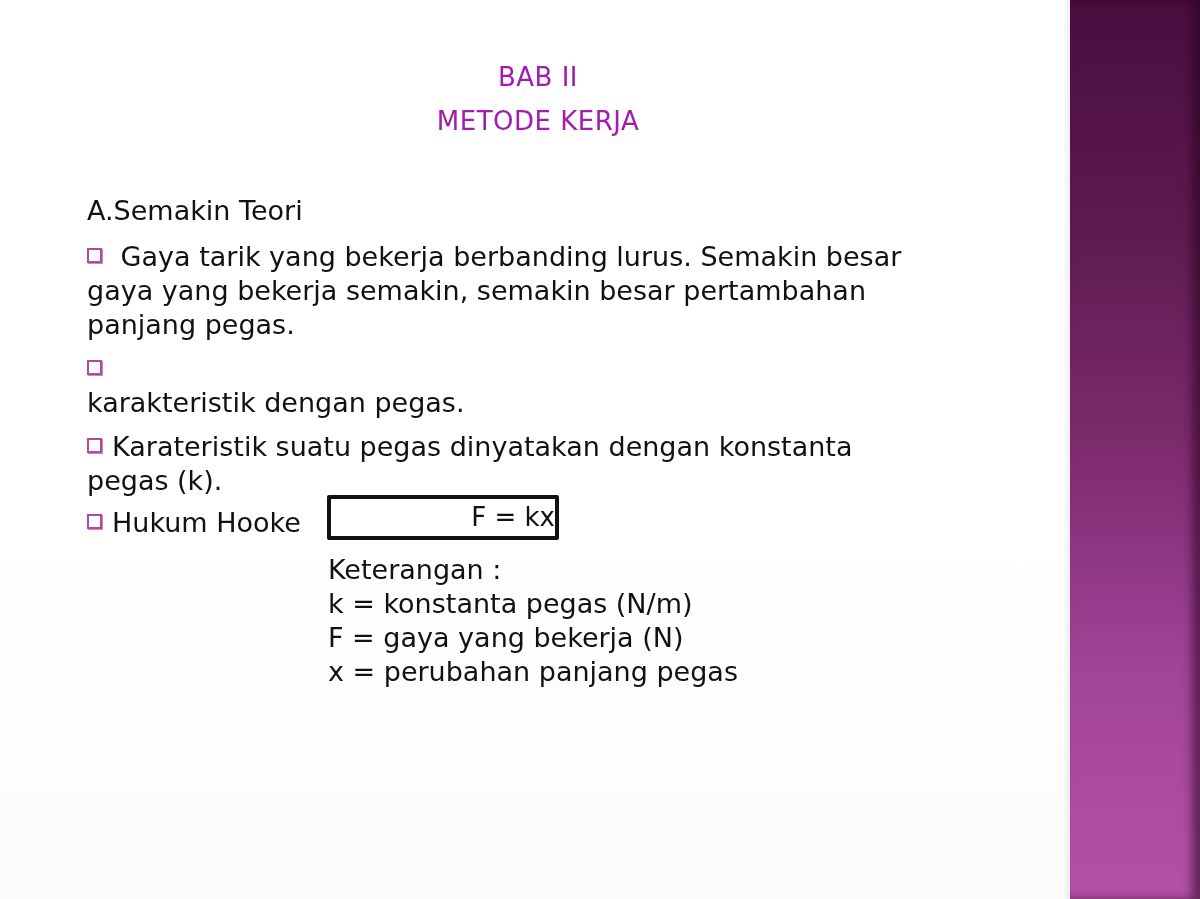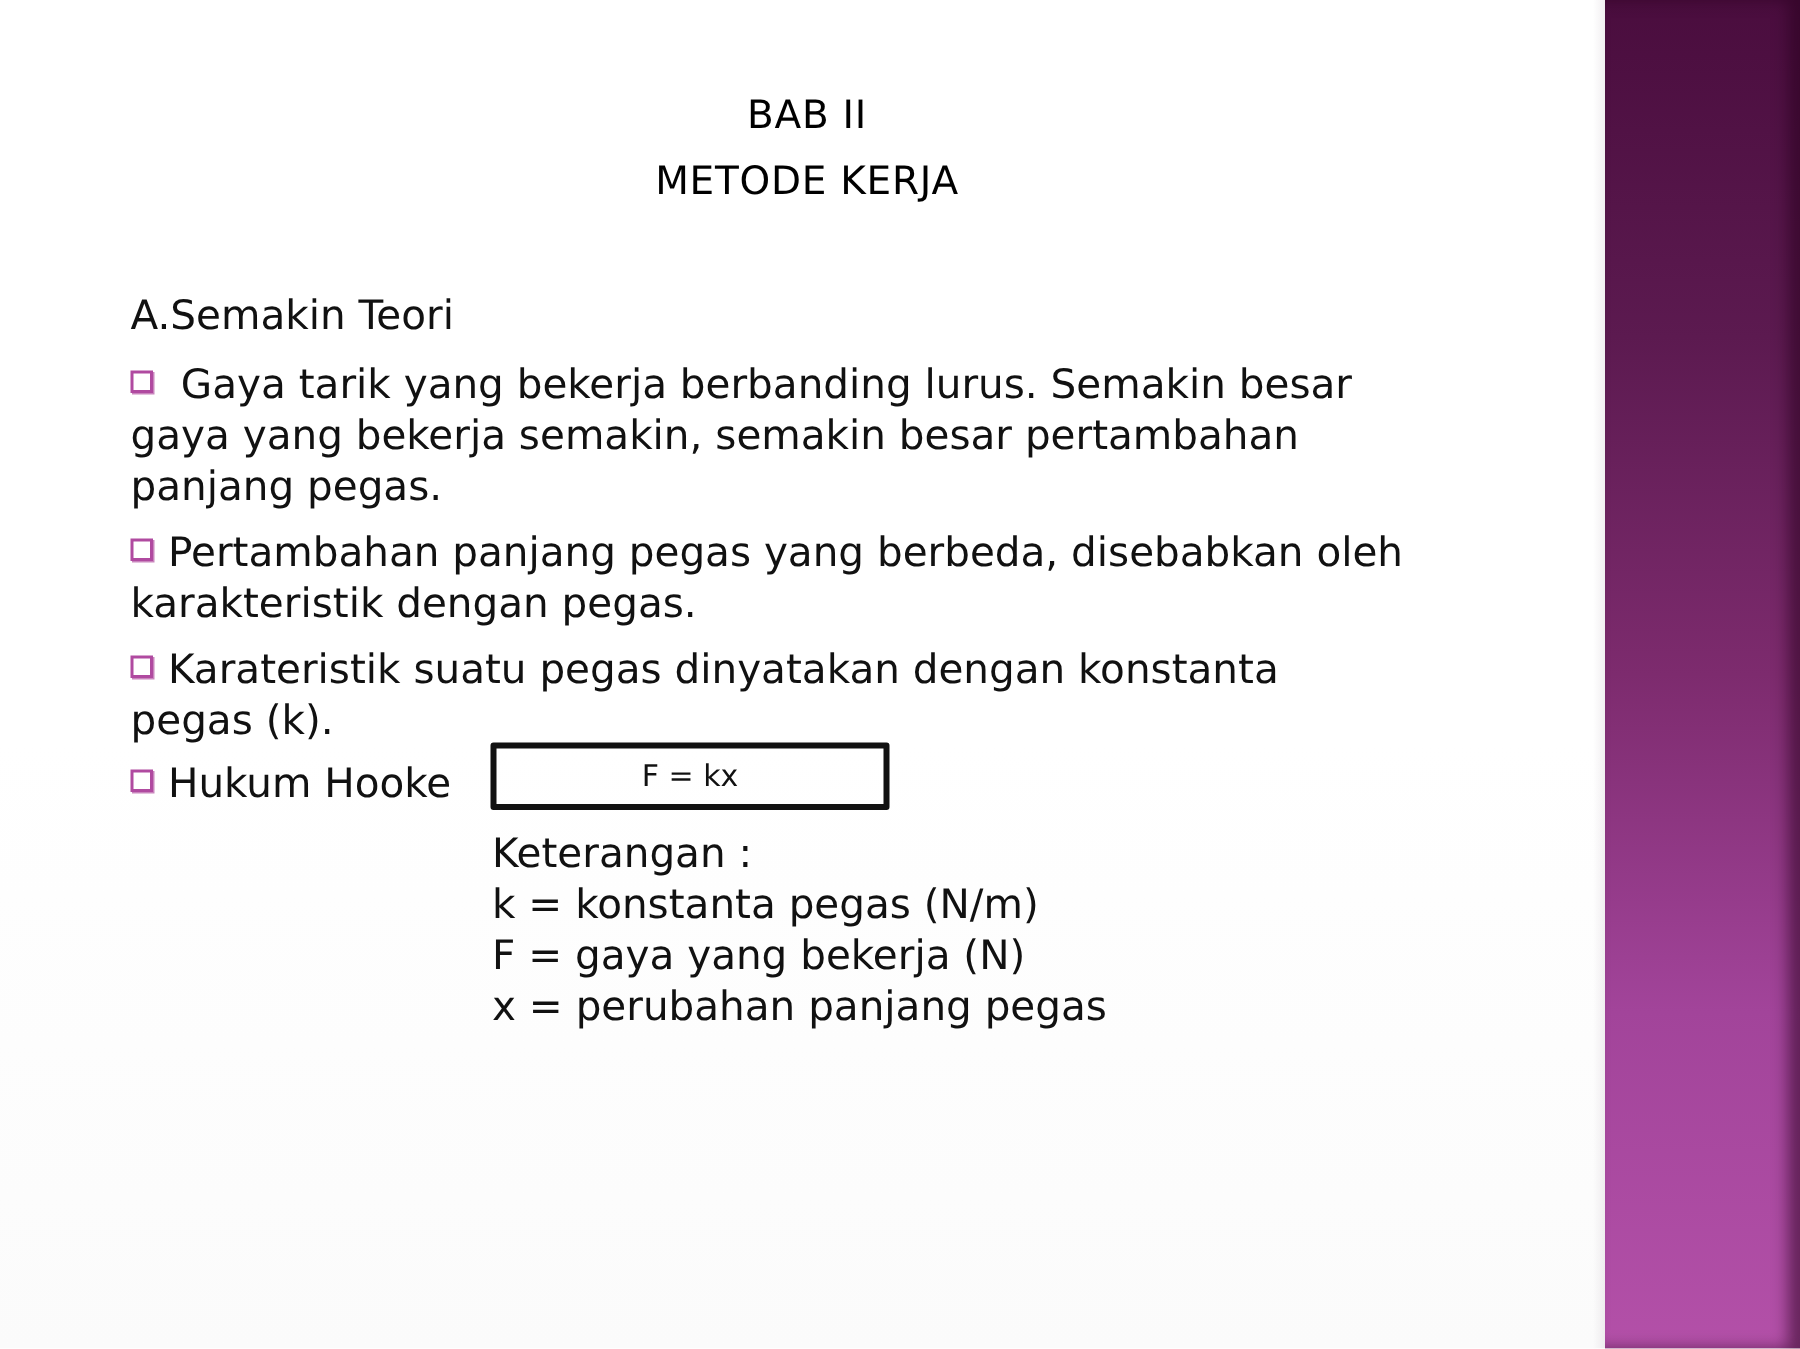--- a/index.html
+++ b/index.html
@@ -17,21 +17,21 @@
     position:absolute; left:1070px; top:0; width:130px; height:899px;
     background: linear-gradient(180deg, #4a0d3e 0%, #5c1a50 25%, #7d2b6e 50%, #a2449a 75%, #b350a8 100%);
     box-shadow: inset -8px 0 10px rgba(40,0,30,0.55);
   }
   .sidebar::before {
     content:""; position:absolute; left:-8px; top:0; width:8px; height:100%;
     background: linear-gradient(90deg, rgba(255,255,255,0) 0%, rgba(200,190,200,0.25) 100%);
   }
   .title {
     position:absolute; left:0; width:1076px; text-align:center;
-    font-family:"DejaVu Sans", sans-serif; font-size:26px; color:#000000;
+    font-family:"DejaVu Sans", sans-serif; font-size:26px; color:#a21caf;
     letter-spacing:0.5px;
   }
   .title.l1 { top:62px; }
   .title.l2 { top:106px; }
   .section-heading {
     position:absolute; left:87px; top:195px; font-size:27px;
   }
   .bullet-block {
     position:absolute; left:87px; width:900px; font-size:27px; line-height:34px;
   }
@@ -39,23 +39,23 @@
   .bullet-sq {
     display:inline-block; width:11px; height:11px; border:2px solid #b04aa0;
     box-shadow:1px 1px 0 #c985bd; margin-right:10px; vertical-align:middle;
     position:relative; top:-3px;
   }
   .b1 { top:240px; }
   .b2 { top:352px; }
   .b3 { top:430px; }
   .b4 { top:506px; }
   .formula-box {
-    position:absolute; left:327px; top:495px; width:266px; height:45px;
+    position:absolute; left:327px; top:495px; width:232px; height:45px;
     border:4px solid #111; border-radius:2px; box-sizing:border-box;
-    text-align:center; font-size:20px; line-height:36px;
+    text-align:right; font-size:26px; line-height:36px;
   }
   .legend {
     position:absolute; left:328px; top:553px; font-size:27px; line-height:34px;
   }
   .legend div { white-space:nowrap; }
 </style>
 </head>
 <body>
 
 <div class="slide-bg"></div>
@@ -66,21 +66,21 @@
 
 <div class="section-heading">A.Semakin Teori</div>
 
 <div class="bullet-block b1">
   <div><span class="bullet-sq"></span><span> Gaya tarik yang bekerja berbanding lurus. Semakin besar</span></div>
   <div>gaya yang bekerja semakin, semakin besar pertambahan</div>
   <div>panjang pegas.</div>
 </div>
 
 <div class="bullet-block b2">
-  <div><span class="bullet-sq"></span><span>Pertambahan panjang pegas yang berbeda, disebabkan oleh</span></div>
+  <div><span class="bullet-sq"></span></div>
   <div>karakteristik dengan pegas.</div>
 </div>
 
 <div class="bullet-block comic b3">
   <div><span class="bullet-sq"></span><span>Karateristik suatu pegas dinyatakan dengan konstanta</span></div>
   <div>pegas (k).</div>
 </div>
 
 <div class="bullet-block comic b4">
   <div><span class="bullet-sq"></span><span>Hukum Hooke</span></div>

